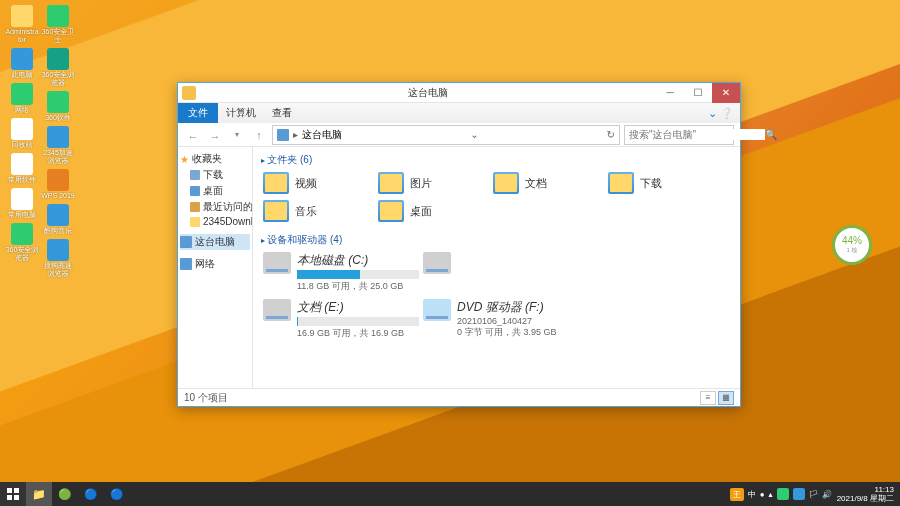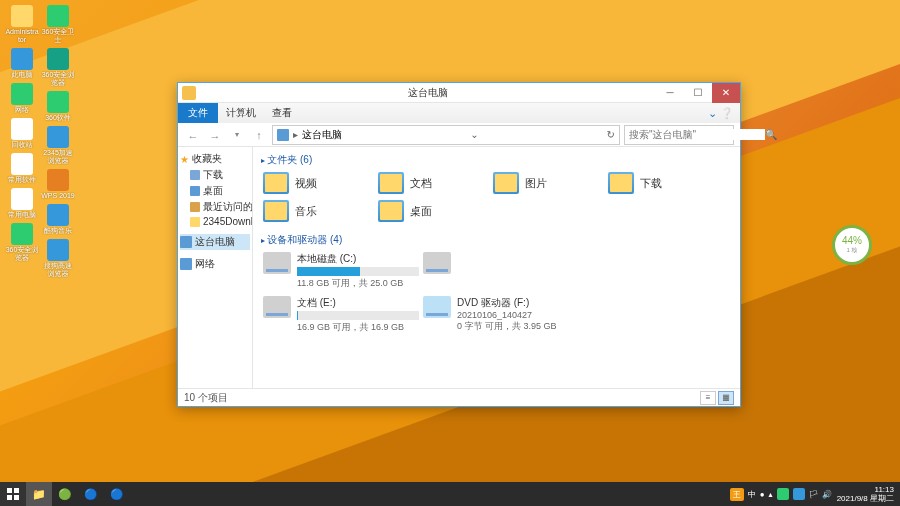--- a/index.html
+++ b/index.html
@@ -73,21 +73,21 @@
 .folder-item .fico::before { content:""; position:absolute; top:2px; left:2px; width:22px; height:18px; background:#ffd76a; border-radius:1px; }
 .folder-item .flbl { font-size:11px; color:#333; }
 
 .drives { display:flex; flex-wrap:wrap; gap:0; }
 .drive { width:160px; padding:3px 2px; cursor:pointer; }
 .drive .drow { display:flex; gap:6px; }
 .drive .dico { width:28px; height:22px; background:#d0d0d0; border-radius:2px; position:relative; flex-shrink:0; }
 .drive .dico::after { content:""; position:absolute; bottom:2px; left:3px; right:3px; height:3px; background:#7aa7d8; }
 .drive .dico.dvd { background:#bce0f5; border-radius:2px; }
 .drive .dinfo { flex:1; }
-.drive .dname { font-size:10px; color:#333; }
+.drive .dname { font-size:12px; color:#333;font-style:italic; }
 .drive .bar { height:9px; background:#e8e8e8; margin:1px 0; position:relative; }
 .drive .bar .fill { position:absolute; left:0; top:0; bottom:0; background:#26a0da; }
 .drive .dtxt { font-size:9px; color:#666; }
 
 .statusbar { height:18px; border-top:1px solid #e5e5e5; display:flex; align-items:center; font-size:10px; color:#555; padding:0 6px; }
 .statusbar .viewbtns { margin-left:auto; display:flex; gap:2px; }
 .statusbar .vb { width:16px; height:14px; border:1px solid #ccc; cursor:pointer; font-size:8px; display:flex; align-items:center; justify-content:center; }
 .statusbar .vb.active { background:#cde6f7; border-color:#7aa7d8;}
 </style>
 </head>
@@ -240,25 +240,25 @@
     <div class="content">
       <div class="section">
         <div class="sec-hdr">文件夹 (6)</div>
         <div class="folders" id="folders">
             <div class="folder-item">
               <div class="fico"></div>
               <div class="flbl">视频</div>
             </div>
             <div class="folder-item">
               <div class="fico"></div>
+              <div class="flbl">图片</div>
+            </div>
+            <div class="folder-item">
+              <div class="fico"></div>
               <div class="flbl">文档</div>
-            </div>
-            <div class="folder-item">
-              <div class="fico"></div>
-              <div class="flbl">图片</div>
             </div>
             <div class="folder-item">
               <div class="fico"></div>
               <div class="flbl">下载</div>
             </div>
             <div class="folder-item">
               <div class="fico"></div>
               <div class="flbl">音乐</div>
             </div>
             <div class="folder-item">

